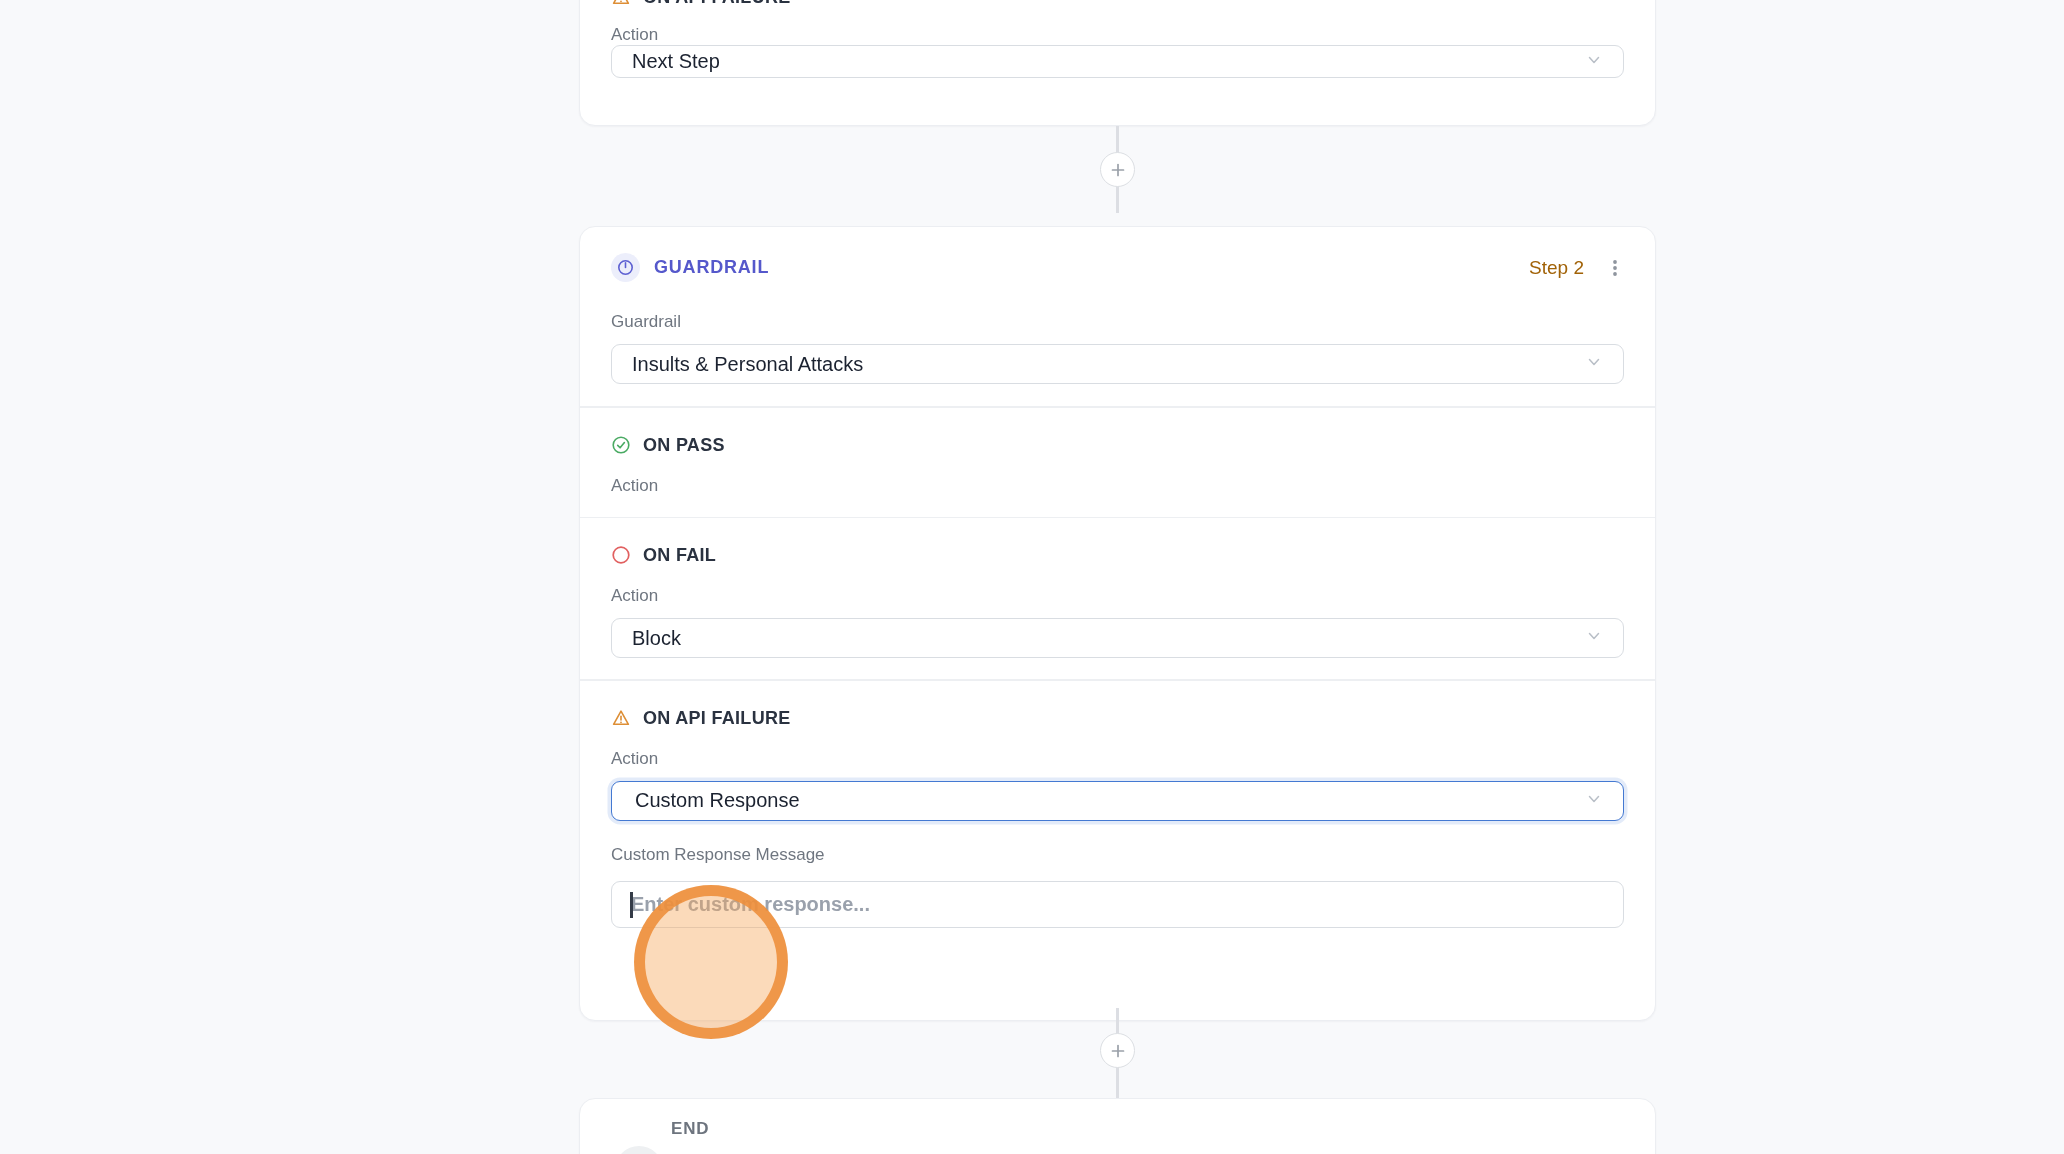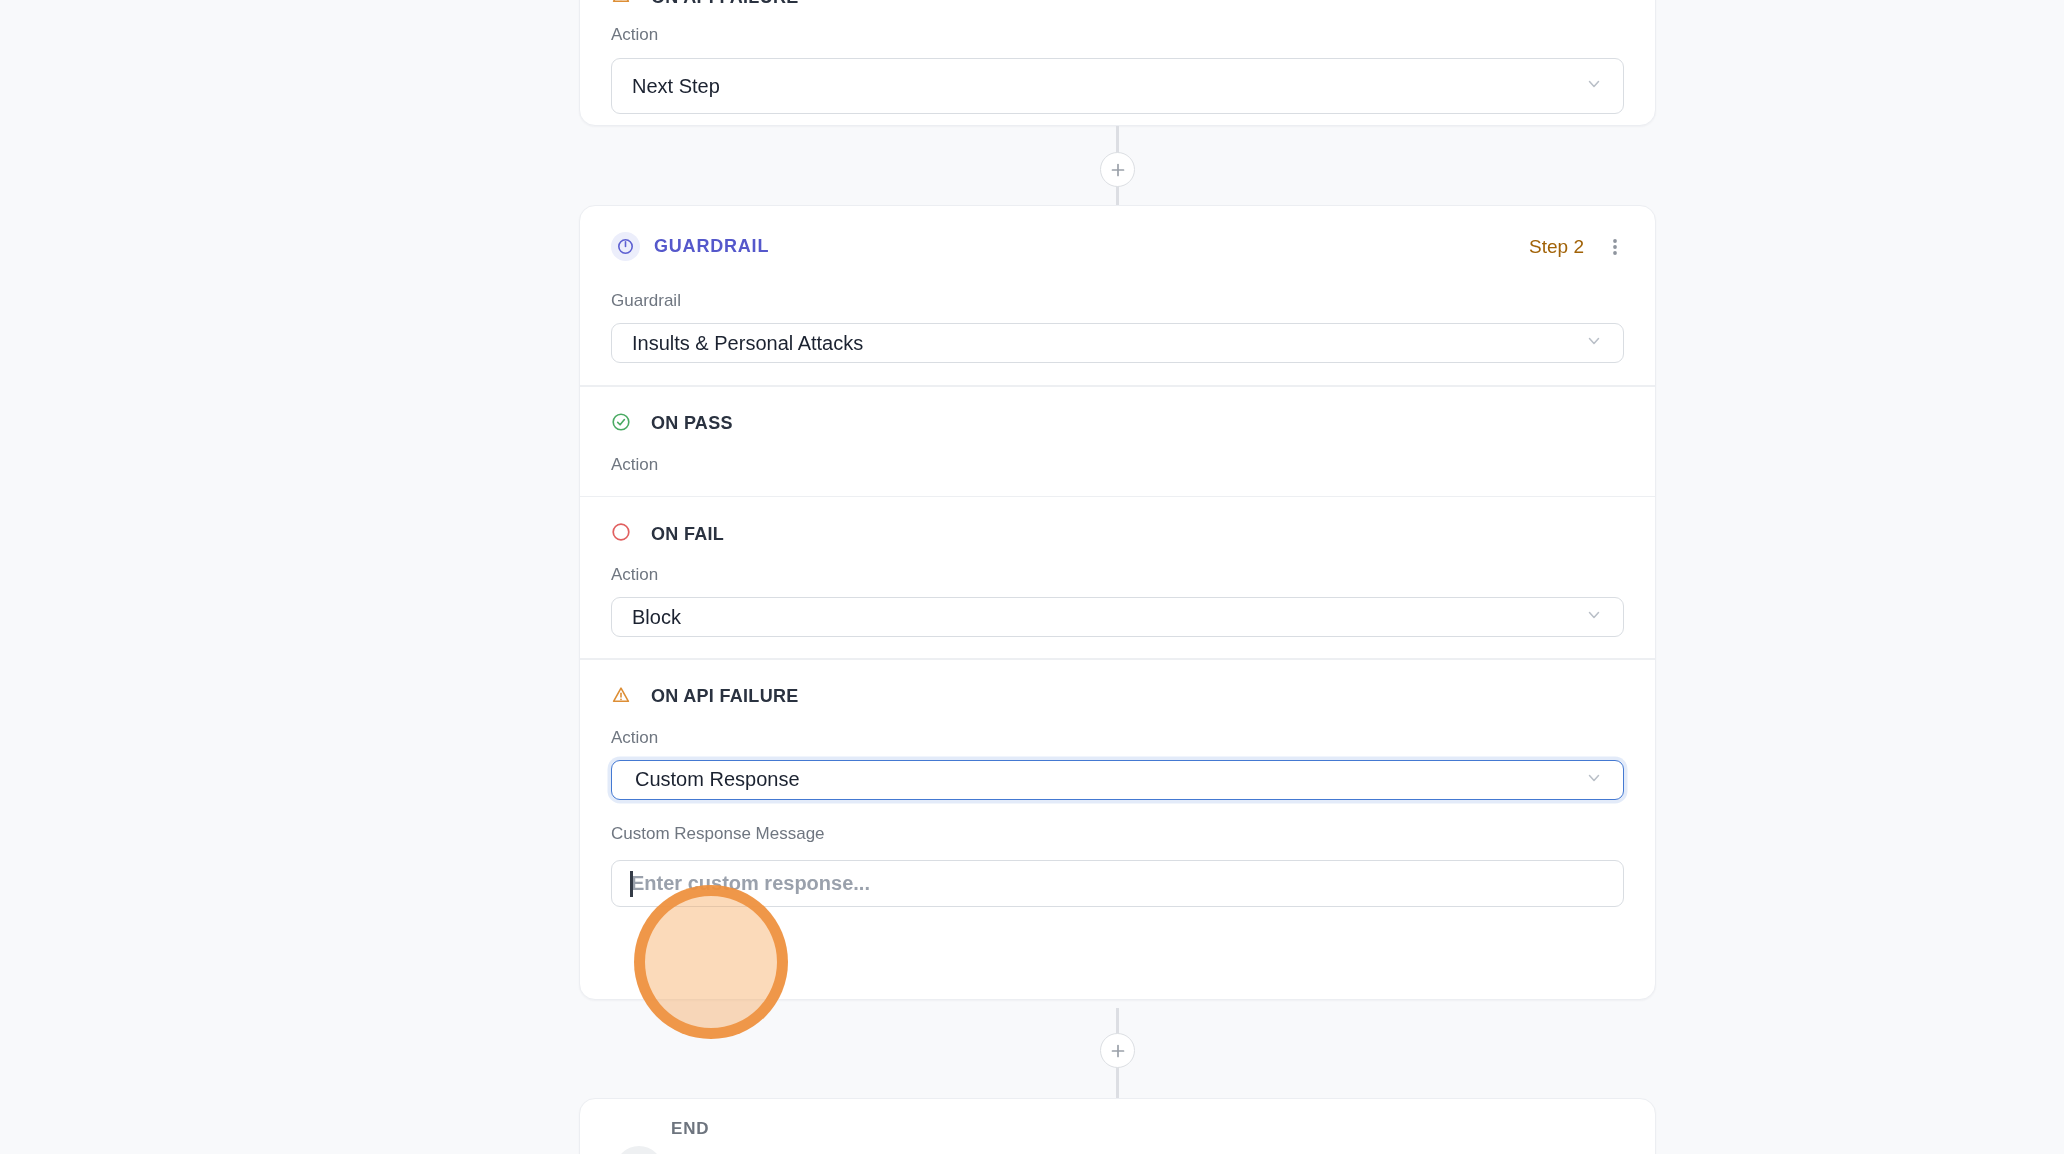--- a/index.html
+++ b/index.html
@@ -39,21 +39,21 @@
     border:1.5px solid #dcdfe3;
     border-radius:50%;
     display:flex; align-items:center; justify-content:center;
     z-index:2;
     cursor:pointer;
   }
   .plus-btn svg { display:block; }
 
   
   .section-header {
-    display:flex; align-items:center; gap:20px;
+    display:flex; align-items:flex-start; gap:12px;
     height:20px;
   }
   .section-header .title {
     font-size:18px; font-weight:700; letter-spacing:0.3px; color:#2a3240;
   }
   .field-label {
     font-size:17px; color:#6f7680; line-height:20px;
   }
   .type-header {
     display:flex; align-items:center;
@@ -140,40 +140,40 @@
         <span>
           <svg width="20" height="20" viewBox="0 0 20 20" fill="none">
             <path d="M10 3.2 L17.4 16.3 H2.6 Z" stroke="#dd8e35" stroke-width="1.6" stroke-linejoin="round"></path>
             <line x1="10" y1="8.2" x2="10" y2="12" stroke="#dd8e35" stroke-width="1.6" stroke-linecap="round"></line>
             <circle cx="10" cy="14.3" r="0.9" fill="#dd8e35"></circle>
           </svg>
         </span>
         <span class="title">ON API FAILURE</span>
       </div>
       <div class="field-label" style="margin-top:18px;">Action</div>
-      <div class="select" style="margin-top:13px; height:56px;">
+      <div class="select" style="height:33px;">
         <span class="value">Next Step</span>
         <span>
           <svg width="18" height="18" viewBox="0 0 18 18" fill="none">
             <polyline points="4.5,6.5 9,11.5 13.5,6.5" stroke="#b9bfc7" stroke-width="1.5" fill="none" stroke-linecap="round" stroke-linejoin="round"></polyline>
           </svg>
         </span>
       </div>
     </div>
   </div>
 
   <div class="connector" style="top:126px; height:87px;"></div>
   <div class="plus-btn" style="top:152px;">
     <svg width="18" height="18" viewBox="0 0 18 18">
       <line x1="9" y1="3.5" x2="9" y2="14.5" stroke="#9aa0a9" stroke-width="1.7" stroke-linecap="round"></line>
       <line x1="3.5" y1="9" x2="14.5" y2="9" stroke="#9aa0a9" stroke-width="1.7" stroke-linecap="round"></line>
     </svg>
   </div>
 
-  <div class="card" style="top:205px; height:795px;">
+  <div class="card" style="top:226px; height:795px;">
     <div class="card-inner" style="padding-top:26px;">
 
       <div class="type-header">
         <span class="badge-circle">
           <svg width="17" height="17" viewBox="0 0 16 16" fill="none">
             <circle cx="8" cy="8" r="6.3" stroke="#5d60d2" stroke-width="1.5"></circle>
             <line x1="8" y1="8" x2="8" y2="3.6" stroke="#5d60d2" stroke-width="1.5" stroke-linecap="round"></line>
           </svg>
         </span>
         <span class="type-title">GUARDRAIL</span>

